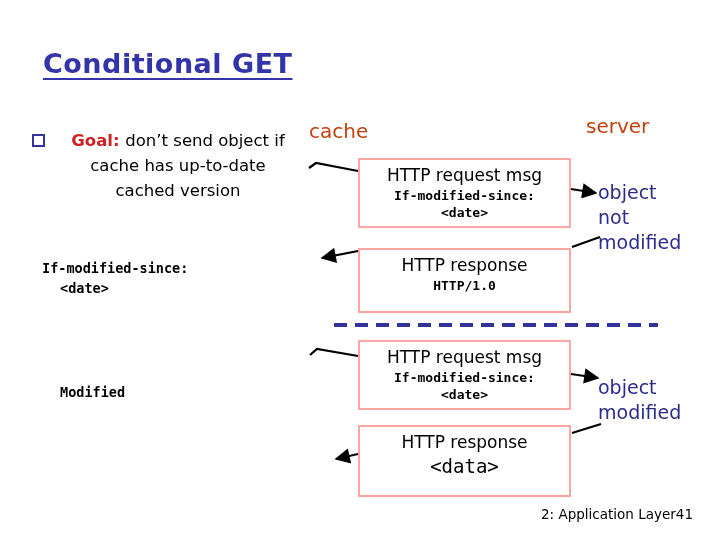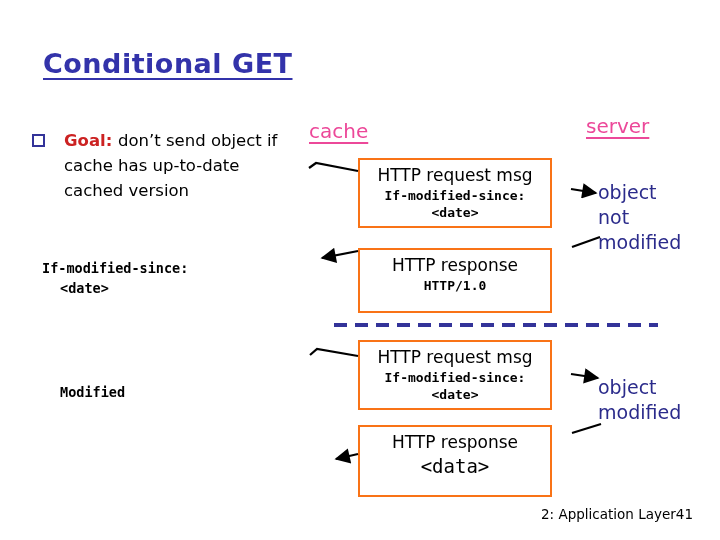--- a/index.html
+++ b/index.html
@@ -11,34 +11,34 @@
     position:absolute;left:35px;top:48px;font-size:27px;font-weight:bold;
     color:#3333aa;text-decoration:underline;text-underline-offset:5px;
     letter-spacing:0.5px;
     margin-left:8px;
   }
   .bullet{position:absolute;left:30px;width:262px;font-size:16.5px;line-height:25px;}
   .marker{
     position:absolute;left:2px;top:6px;width:9px;height:9px;
     border:2px solid #333399;background:#fff;display:inline-block;
   }
-  .btext{display:block;margin-left:34px;}
+  .btext{display:block;margin-left:34px;text-align:center;}
   .red{color:#cc2222;font-weight:bold;}
   .codeblock{
     position:absolute;left:42px;font-family:"DejaVu Sans Mono",monospace;
     font-weight:bold;font-size:13.5px;line-height:20px;color:#000;
   }
   .codeblock .indent{margin-left:18px;}
   .colhead{
-    position:absolute;font-size:20px;color:#ec4899;
-    text-decoration:underline;text-underline-offset:4px;
+    position:absolute;font-size:20px;color:#c2410c;
+    text-underline-offset:4px;
   }
   .msgbox{
-    position:absolute;left:358px;width:194px;background:#fff;
-    border:2px solid #f97316;box-sizing:border-box;text-align:center;padding-top:4px;
+    position:absolute;left:358px;width:213px;background:#fff;
+    border:2px solid #fca5a5;box-sizing:border-box;text-align:center;padding-top:4px;
   }
   .box-title{font-size:17px;line-height:23px;color:#000;}
   .box-mono{font-family:"DejaVu Sans Mono",monospace;font-weight:bold;font-size:13px;line-height:17px;}
   .box-mono-big{font-family:"DejaVu Sans Mono",monospace;font-weight:normal;font-size:19px;line-height:24px;}
   .dashline{
     position:absolute;left:334px;top:323px;width:324px;height:4px;
     background:repeating-linear-gradient(90deg,#333399 0 13px,transparent 13px 21px);
   }
   .annotation{
     position:absolute;width:110px;text-align:left;color:#2b2b8b;

